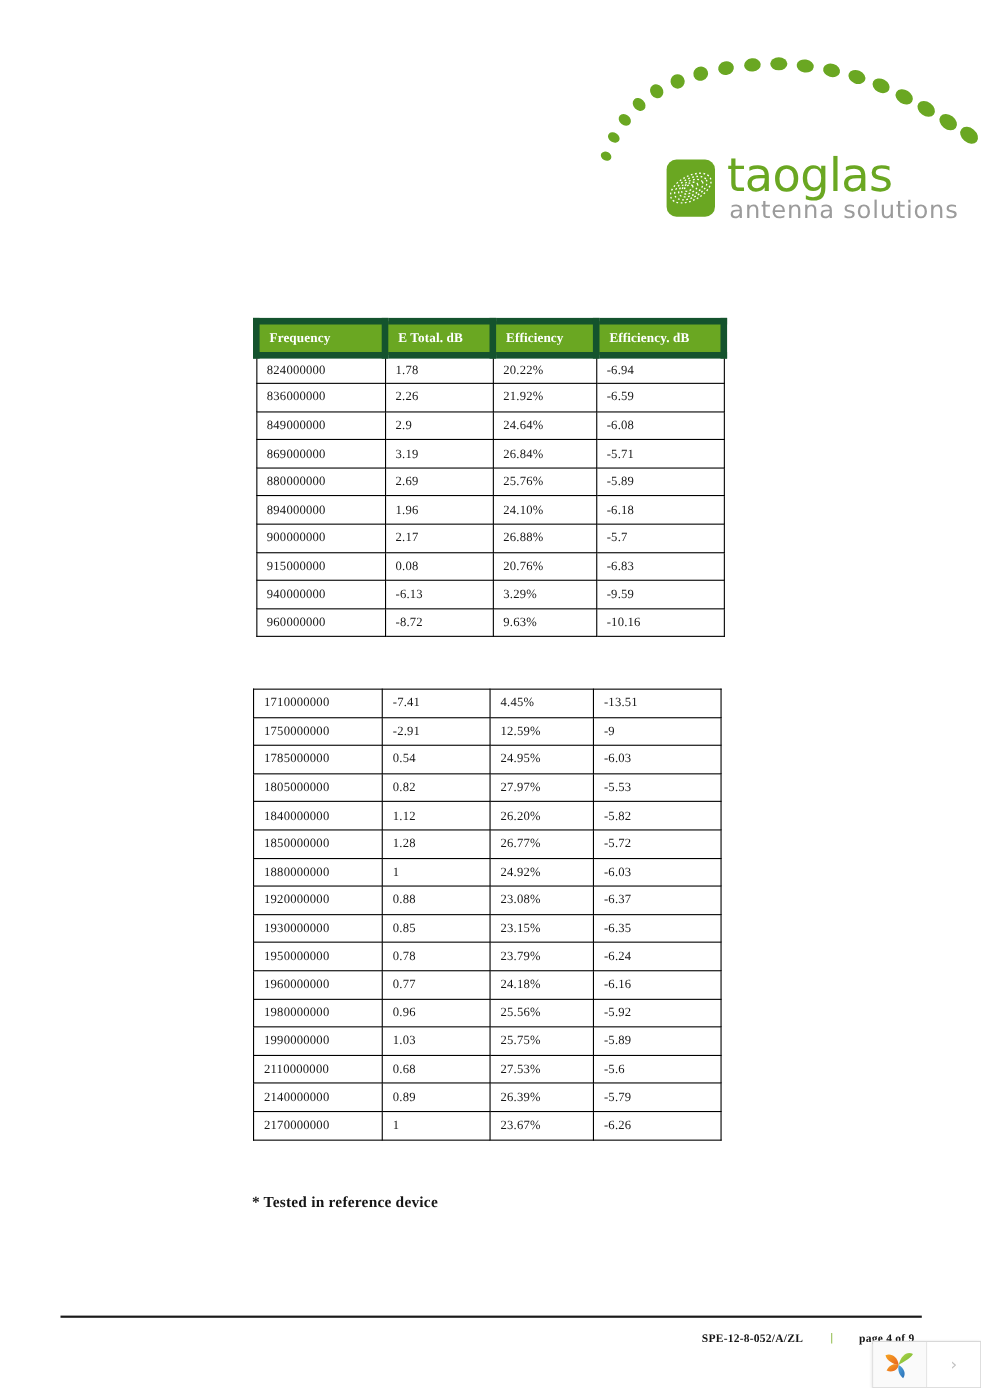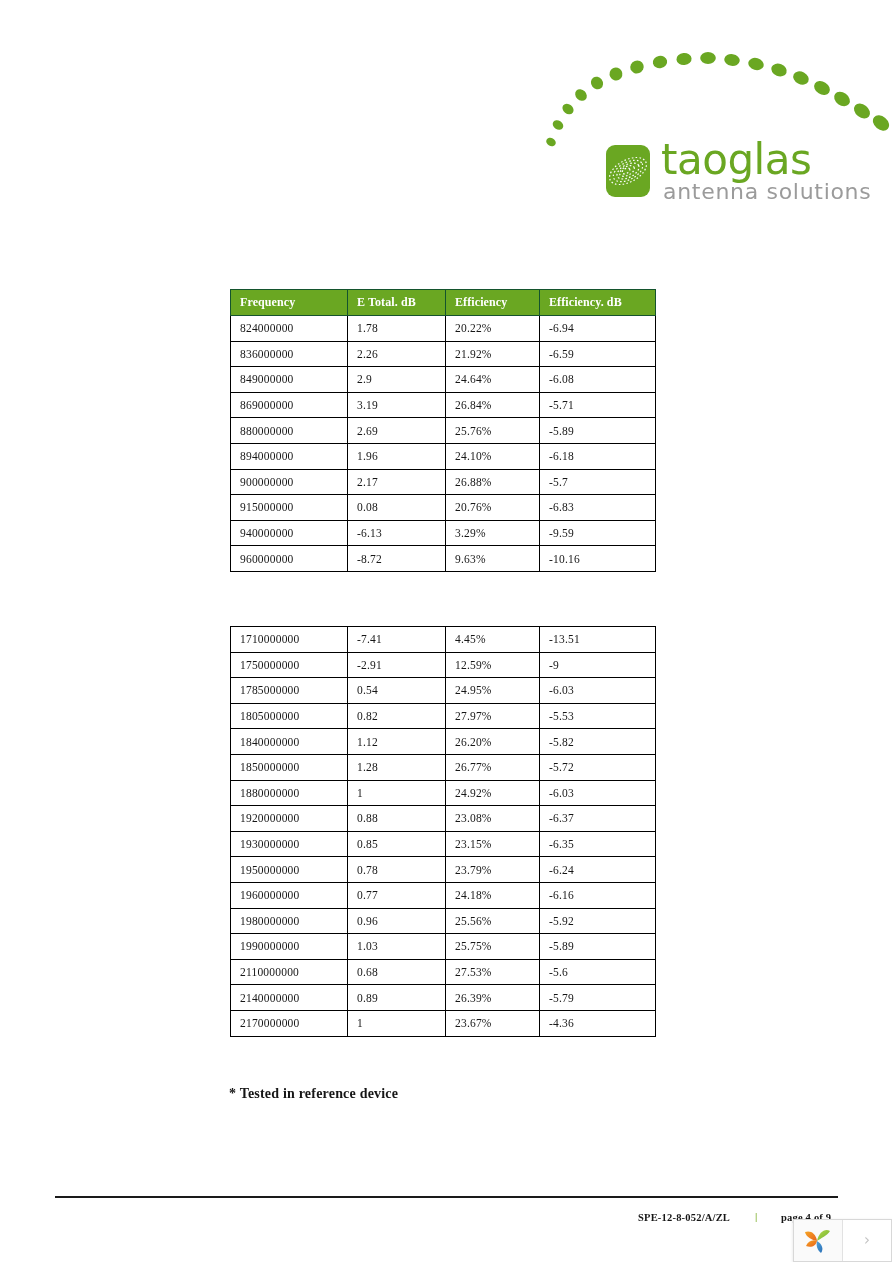--- a/index.html
+++ b/index.html
@@ -83,21 +83,21 @@
   .data-table col.c-eff { width: 94px; }
   .data-table col.c-effdb { width: 116px; }
 
   .data-table th {
     background: #6aa722;
     color: #ffffff;
     font-weight: bold;
     text-align: left;
     padding: 5px 0 5px 9px;
     height: 26px;
-    border: 1px solid #14532d;
+    border: 6px solid #14532d;
     font-size: 12px;
     letter-spacing: 0.1px;
   }
   .data-table td {
     border: 1px solid #000;
     padding: 4px 0 4px 9px;
     height: 25.6px;
     vertical-align: middle;
     background: #ffffff;
     letter-spacing: 0.2px;
@@ -412,21 +412,21 @@
       <tr>
         <td>2140000000</td>
         <td>0.89</td>
         <td>26.39%</td>
         <td>-5.79</td>
       </tr>
       <tr>
         <td>2170000000</td>
         <td>1</td>
         <td>23.67%</td>
-        <td>-4.36</td>
+        <td>-6.26</td>
       </tr>
     </tbody>
 </table>
 
 <div class="footnote">* Tested in reference device</div>
 
 <div class="footer-rule"></div>
 <div class="footer-meta">
   <span class="footer-doc">SPE-12-8-052/A/ZL</span>
   <span class="footer-sep">|</span>

